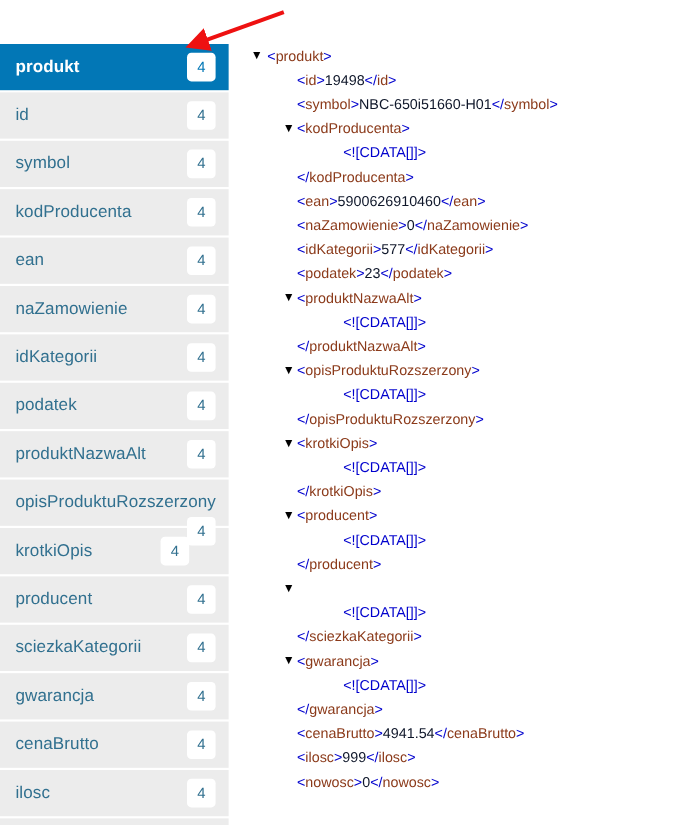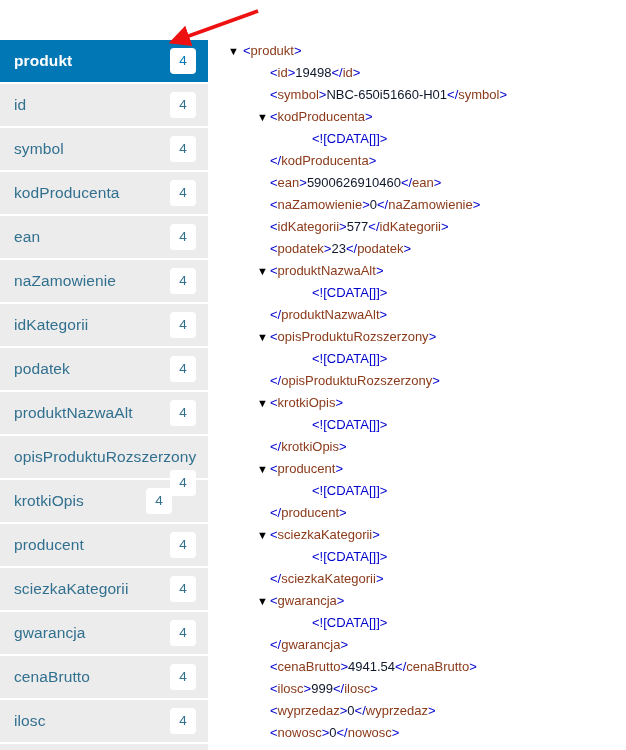--- a/index.html
+++ b/index.html
@@ -251,25 +251,24 @@
       <div class="xml-line ind-1"><span class="twisty"></span><span class="xml-content"><span class="br">&lt;/</span><span class="tag">produktNazwaAlt</span><span class="br">&gt;</span></span></div>
       <div class="xml-line ind-1"><span class="twisty">▼</span><span class="xml-content"><span class="br">&lt;</span><span class="tag">opisProduktuRozszerzony</span><span class="br">&gt;</span></span></div>
       <div class="xml-line ind-2"><span class="twisty"></span><span class="xml-content"><span class="cdat">&lt;![CDATA[]]&gt;</span></span></div>
       <div class="xml-line ind-1"><span class="twisty"></span><span class="xml-content"><span class="br">&lt;/</span><span class="tag">opisProduktuRozszerzony</span><span class="br">&gt;</span></span></div>
       <div class="xml-line ind-1"><span class="twisty">▼</span><span class="xml-content"><span class="br">&lt;</span><span class="tag">krotkiOpis</span><span class="br">&gt;</span></span></div>
       <div class="xml-line ind-2"><span class="twisty"></span><span class="xml-content"><span class="cdat">&lt;![CDATA[]]&gt;</span></span></div>
       <div class="xml-line ind-1"><span class="twisty"></span><span class="xml-content"><span class="br">&lt;/</span><span class="tag">krotkiOpis</span><span class="br">&gt;</span></span></div>
       <div class="xml-line ind-1"><span class="twisty">▼</span><span class="xml-content"><span class="br">&lt;</span><span class="tag">producent</span><span class="br">&gt;</span></span></div>
       <div class="xml-line ind-2"><span class="twisty"></span><span class="xml-content"><span class="cdat">&lt;![CDATA[]]&gt;</span></span></div>
       <div class="xml-line ind-1"><span class="twisty"></span><span class="xml-content"><span class="br">&lt;/</span><span class="tag">producent</span><span class="br">&gt;</span></span></div>
-      <div class="xml-line ind-1"><span class="twisty">▼</span><span class="xml-content"><span class="br">&lt;</span><span class="tag">sciezkaKategorii</span><span class="br">&gt;</span></span></div>
+      <div class="xml-line ind-1"><span class="twisty">▼</span></div>
       <div class="xml-line ind-2"><span class="twisty"></span><span class="xml-content"><span class="cdat">&lt;![CDATA[]]&gt;</span></span></div>
       <div class="xml-line ind-1"><span class="twisty"></span><span class="xml-content"><span class="br">&lt;/</span><span class="tag">sciezkaKategorii</span><span class="br">&gt;</span></span></div>
       <div class="xml-line ind-1"><span class="twisty">▼</span><span class="xml-content"><span class="br">&lt;</span><span class="tag">gwarancja</span><span class="br">&gt;</span></span></div>
       <div class="xml-line ind-2"><span class="twisty"></span><span class="xml-content"><span class="cdat">&lt;![CDATA[]]&gt;</span></span></div>
       <div class="xml-line ind-1"><span class="twisty"></span><span class="xml-content"><span class="br">&lt;/</span><span class="tag">gwarancja</span><span class="br">&gt;</span></span></div>
       <div class="xml-line ind-1"><span class="twisty"></span><span class="xml-content"><span class="br">&lt;</span><span class="tag">cenaBrutto</span><span class="br">&gt;</span><span class="val">4941.54</span><span class="br">&lt;/</span><span class="tag">cenaBrutto</span><span class="br">&gt;</span></span></div>
       <div class="xml-line ind-1"><span class="twisty"></span><span class="xml-content"><span class="br">&lt;</span><span class="tag">ilosc</span><span class="br">&gt;</span><span class="val">999</span><span class="br">&lt;/</span><span class="tag">ilosc</span><span class="br">&gt;</span></span></div>
-      <div class="xml-line ind-1"><span class="twisty"></span><span class="xml-content"><span class="br">&lt;</span><span class="tag">wyprzedaz</span><span class="br">&gt;</span><span class="val">0</span><span class="br">&lt;/</span><span class="tag">wyprzedaz</span><span class="br">&gt;</span></span></div>
       <div class="xml-line ind-1"><span class="twisty"></span><span class="xml-content"><span class="br">&lt;</span><span class="tag">nowosc</span><span class="br">&gt;</span><span class="val">0</span><span class="br">&lt;/</span><span class="tag">nowosc</span><span class="br">&gt;</span></span></div>
     </div>
 
 </div>
 
 </body></html>

